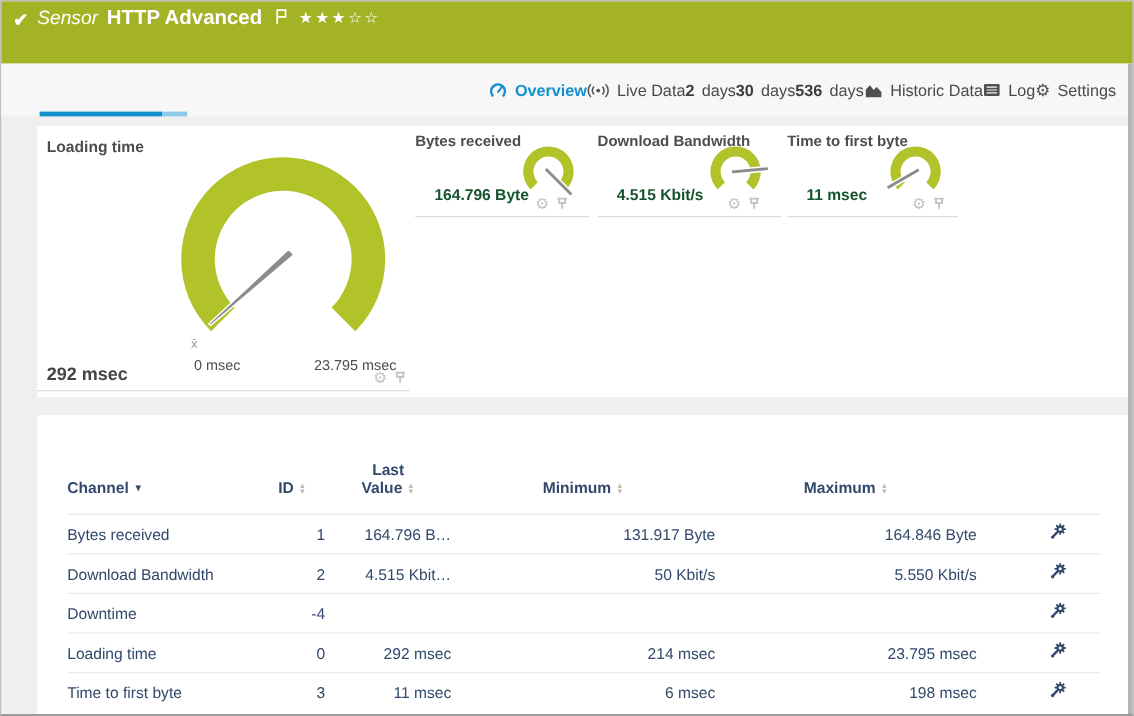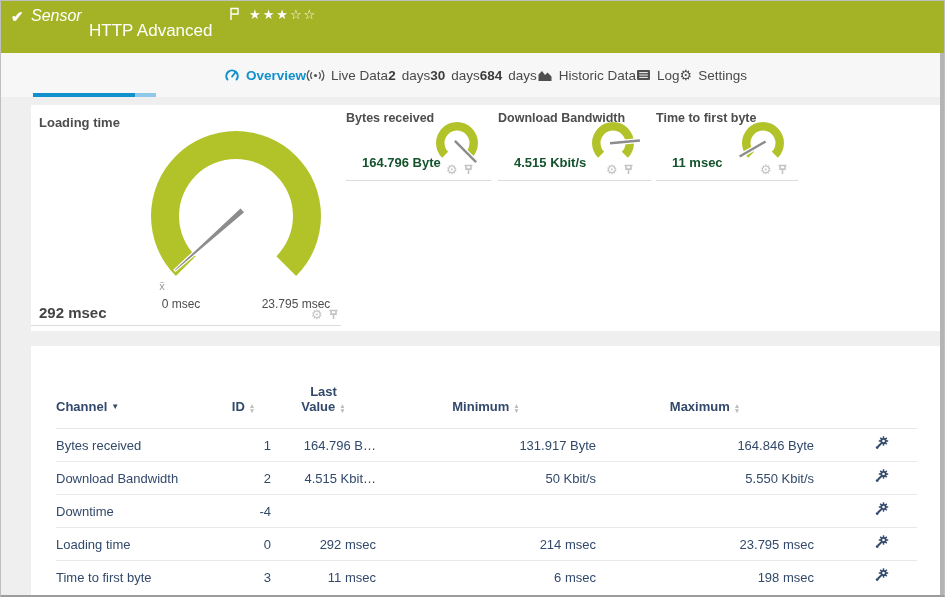--- a/index.html
+++ b/index.html
@@ -6,27 +6,27 @@
   .window{
     position:relative;width:945px;height:597px;box-sizing:border-box;
     background:#efefef;border:1px solid #bfbfbf;border-bottom:2px solid #9c9c9c;
     overflow:hidden;font-family:"Liberation Sans",sans-serif;
     -webkit-font-smoothing:antialiased;
   }
   
   .topbar{position:absolute;left:0;top:0;width:100%;height:52px;background:#a4b326;color:#fff;}
   .topbar .check{position:absolute;left:10px;top:7px;font-size:15px;font-weight:bold;}
   .topbar .sensorword{position:absolute;left:30px;top:6px;font-size:16px;font-style:italic;}
-  .topbar .title{position:absolute;left:88px;top:20px;font-size:17px;font-weight:normal;}
+  .topbar .title{position:absolute;left:88px;top:4px;font-size:17px;font-weight:bold;}
   .topbar .flag{position:absolute;left:228px;top:6px;}
   .topbar .stars{position:absolute;left:248px;top:6px;font-size:13px;letter-spacing:2px;}
   .topbar .ok{position:absolute;left:50px;top:28px;font-size:12px;font-weight:bold;margin-top:48px;}
   
   .tabstrip{position:absolute;left:0;top:52px;width:100%;height:44px;background:#f7f7f7;
-    display:flex;align-items:center;justify-content:center;
+    display:flex;align-items:center;justify-content:flex-end;
     padding:0 14px 0 40px;box-sizing:border-box;}
   .tab{display:flex;align-items:center;gap:6px;font-size:13.5px;color:#4a4a4a;cursor:pointer;white-space:nowrap;}
   .tab b{color:#3c3c3c;}
   .tab.active{color:#1191cd;font-weight:bold;}
   .underline{position:absolute;left:32px;top:92px;height:4px;width:102px;background:#1090cc;}
   .underline-tail{position:absolute;left:134px;top:92px;height:4px;width:21px;background:#8fc9e9;}
   .gearchar{font-size:14px;line-height:1;color:#4f4f4f;font-style:normal;}
   
   .panel{position:absolute;background:#fff;}
   .gauges-panel{left:30px;top:104px;width:911px;height:226px;}
@@ -113,21 +113,21 @@
     </div>
     <div class="tab">
       <b>2</b>
       <span>days</span>
     </div>
     <div class="tab">
       <b>30</b>
       <span>days</span>
     </div>
     <div class="tab">
-      <b>684</b>
+      <b>536</b>
       <span>days</span>
     </div>
     <div class="tab">
       <svg width="16" height="13" viewBox="0 0 16 13">
         <path d="M1.5 12 V5.5 L5 2 L8 6 L10.5 3.4 L14.5 7.6 V12 Z" fill="#4f4f4f"></path>
       </svg>
       <span>Historic Data</span>
     </div>
     <div class="tab">
       <svg width="15" height="12" viewBox="0 0 15 12">

